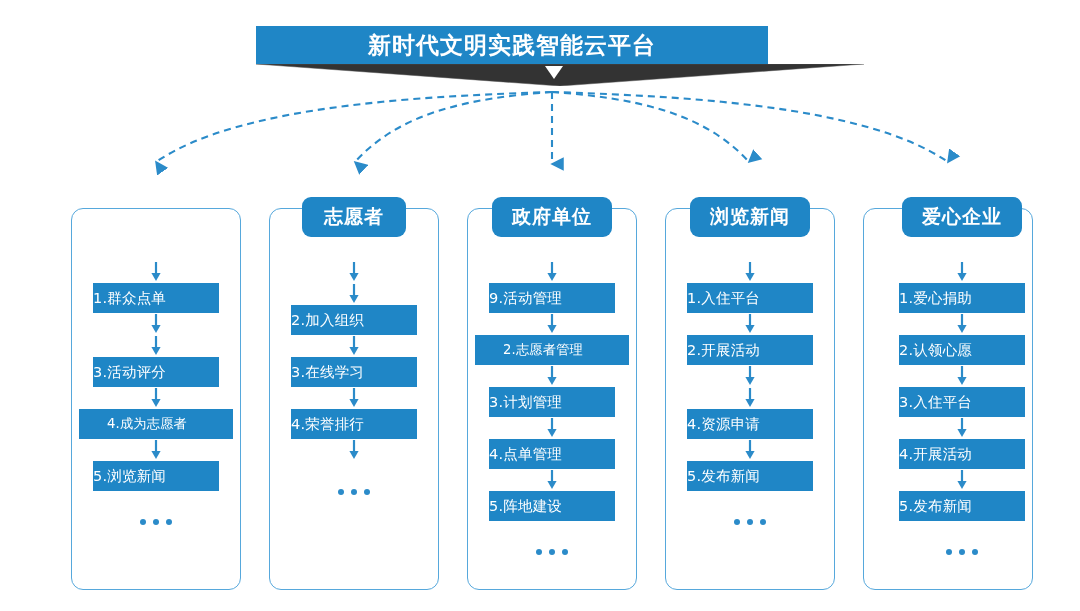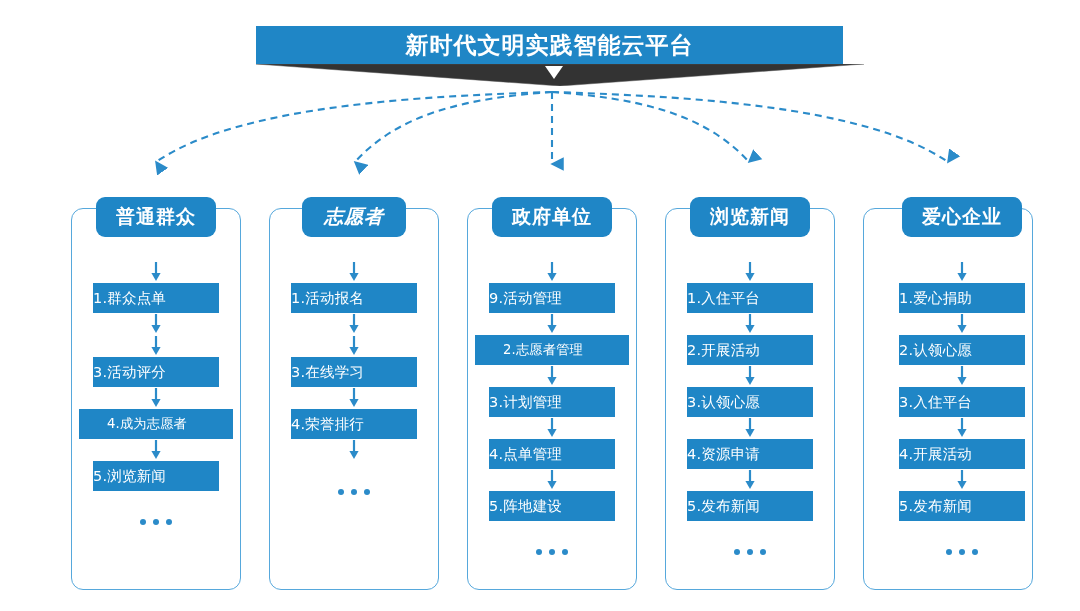--- a/index.html
+++ b/index.html
@@ -23,21 +23,21 @@
     position: absolute;
     left: 256px;
     top: 26px;
     width: 608px;
     height: 60px;
   }
   #banner-bar {
     position: absolute;
     left: 0;
     top: 0;
-    width: 587px;
+    width: 512px;
     height: 38px;
     background: #1f86c6;
     display: flex;
     align-items: center;
     justify-content: center;
   }
   #banner-title {
     color: #ffffff;
     font-size: 23px;
     font-weight: bold;
@@ -101,21 +101,21 @@
     border-radius: 9px;
     display: flex;
     align-items: center;
     justify-content: center;
     color: #ffffff;
     font-size: 19px;
     font-weight: bold;
     letter-spacing: 1px;
     white-space: nowrap;
   }
-  .col-header.narrow { min-width: 104px; font-style: italic; }
+  .col-header.narrow { min-width: 104px; }
 
   .items {
     position: absolute;
     top: 52px;
     left: 0;
     width: 100%;
   }
   .arrow-down {
     width: 100%;
     height: 22px;
@@ -185,23 +185,20 @@
 
     <path d="M552,92 L552,164" fill="none" stroke="#2b8bc9" stroke-width="2.1" stroke-dasharray="7 5" marker-end="url(#ah)"></path>
 
     <path d="M552,92 C634,98 704,112 749,162" fill="none" stroke="#2b8bc9" stroke-width="2.1" stroke-dasharray="7 5" marker-end="url(#ah)"></path>
 
     <path d="M552,92 C674,96 864,104 948,162" fill="none" stroke="#2b8bc9" stroke-width="2.1" stroke-dasharray="7 5" marker-end="url(#ah)"></path>
   </svg>
 
   <div class="column" style="left:71px;">
       <div class="col-inner">
-        <div class="col-header">
-          <span>普通群众</span>
-        </div>
         <div class="items">
           <div class="arrow-down">
             <svg width="12" height="20" viewBox="0 0 12 20" aria-hidden="true">
               <line x1="6" y1="0" x2="6" y2="12" stroke="#2b8bc9" stroke-width="2.2"></line>
               <polygon points="1.4,11 10.6,11 6,19" fill="#2b8bc9"></polygon>
             </svg>
           </div>
           <div class="item-box">
             <span>1.群众点单</span>
           </div>
@@ -251,28 +248,28 @@
         <div class="col-header narrow">
           <span>志愿者</span>
         </div>
         <div class="items">
           <div class="arrow-down">
             <svg width="12" height="20" viewBox="0 0 12 20" aria-hidden="true">
               <line x1="6" y1="0" x2="6" y2="12" stroke="#2b8bc9" stroke-width="2.2"></line>
               <polygon points="1.4,11 10.6,11 6,19" fill="#2b8bc9"></polygon>
             </svg>
           </div>
-          <div class="item-box">
-            <span>1.活动报名</span>
-          </div>
-          <div class="arrow-down">
-            <svg width="12" height="20" viewBox="0 0 12 20" aria-hidden="true">
-              <line x1="6" y1="0" x2="6" y2="12" stroke="#2b8bc9" stroke-width="2.2"></line>
-              <polygon points="1.4,11 10.6,11 6,19" fill="#2b8bc9"></polygon>
-            </svg>
+          <div class="arrow-down">
+            <svg width="12" height="20" viewBox="0 0 12 20" aria-hidden="true">
+              <line x1="6" y1="0" x2="6" y2="12" stroke="#2b8bc9" stroke-width="2.2"></line>
+              <polygon points="1.4,11 10.6,11 6,19" fill="#2b8bc9"></polygon>
+            </svg>
+          </div>
+          <div class="item-box">
+            <span>2.加入组织</span>
           </div>
           <div class="arrow-down">
             <svg width="12" height="20" viewBox="0 0 12 20" aria-hidden="true">
               <line x1="6" y1="0" x2="6" y2="12" stroke="#2b8bc9" stroke-width="2.2"></line>
               <polygon points="1.4,11 10.6,11 6,19" fill="#2b8bc9"></polygon>
             </svg>
           </div>
           <div class="item-box">
             <span>3.在线学习</span>
           </div>
@@ -381,23 +378,20 @@
           </div>
           <div class="item-box">
             <span>2.开展活动</span>
           </div>
           <div class="arrow-down">
             <svg width="12" height="20" viewBox="0 0 12 20" aria-hidden="true">
               <line x1="6" y1="0" x2="6" y2="12" stroke="#2b8bc9" stroke-width="2.2"></line>
               <polygon points="1.4,11 10.6,11 6,19" fill="#2b8bc9"></polygon>
             </svg>
           </div>
-          <div class="item-box">
-            <span>3.认领心愿</span>
-          </div>
           <div class="arrow-down">
             <svg width="12" height="20" viewBox="0 0 12 20" aria-hidden="true">
               <line x1="6" y1="0" x2="6" y2="12" stroke="#2b8bc9" stroke-width="2.2"></line>
               <polygon points="1.4,11 10.6,11 6,19" fill="#2b8bc9"></polygon>
             </svg>
           </div>
           <div class="item-box">
             <span>4.资源申请</span>
           </div>
           <div class="arrow-down">

